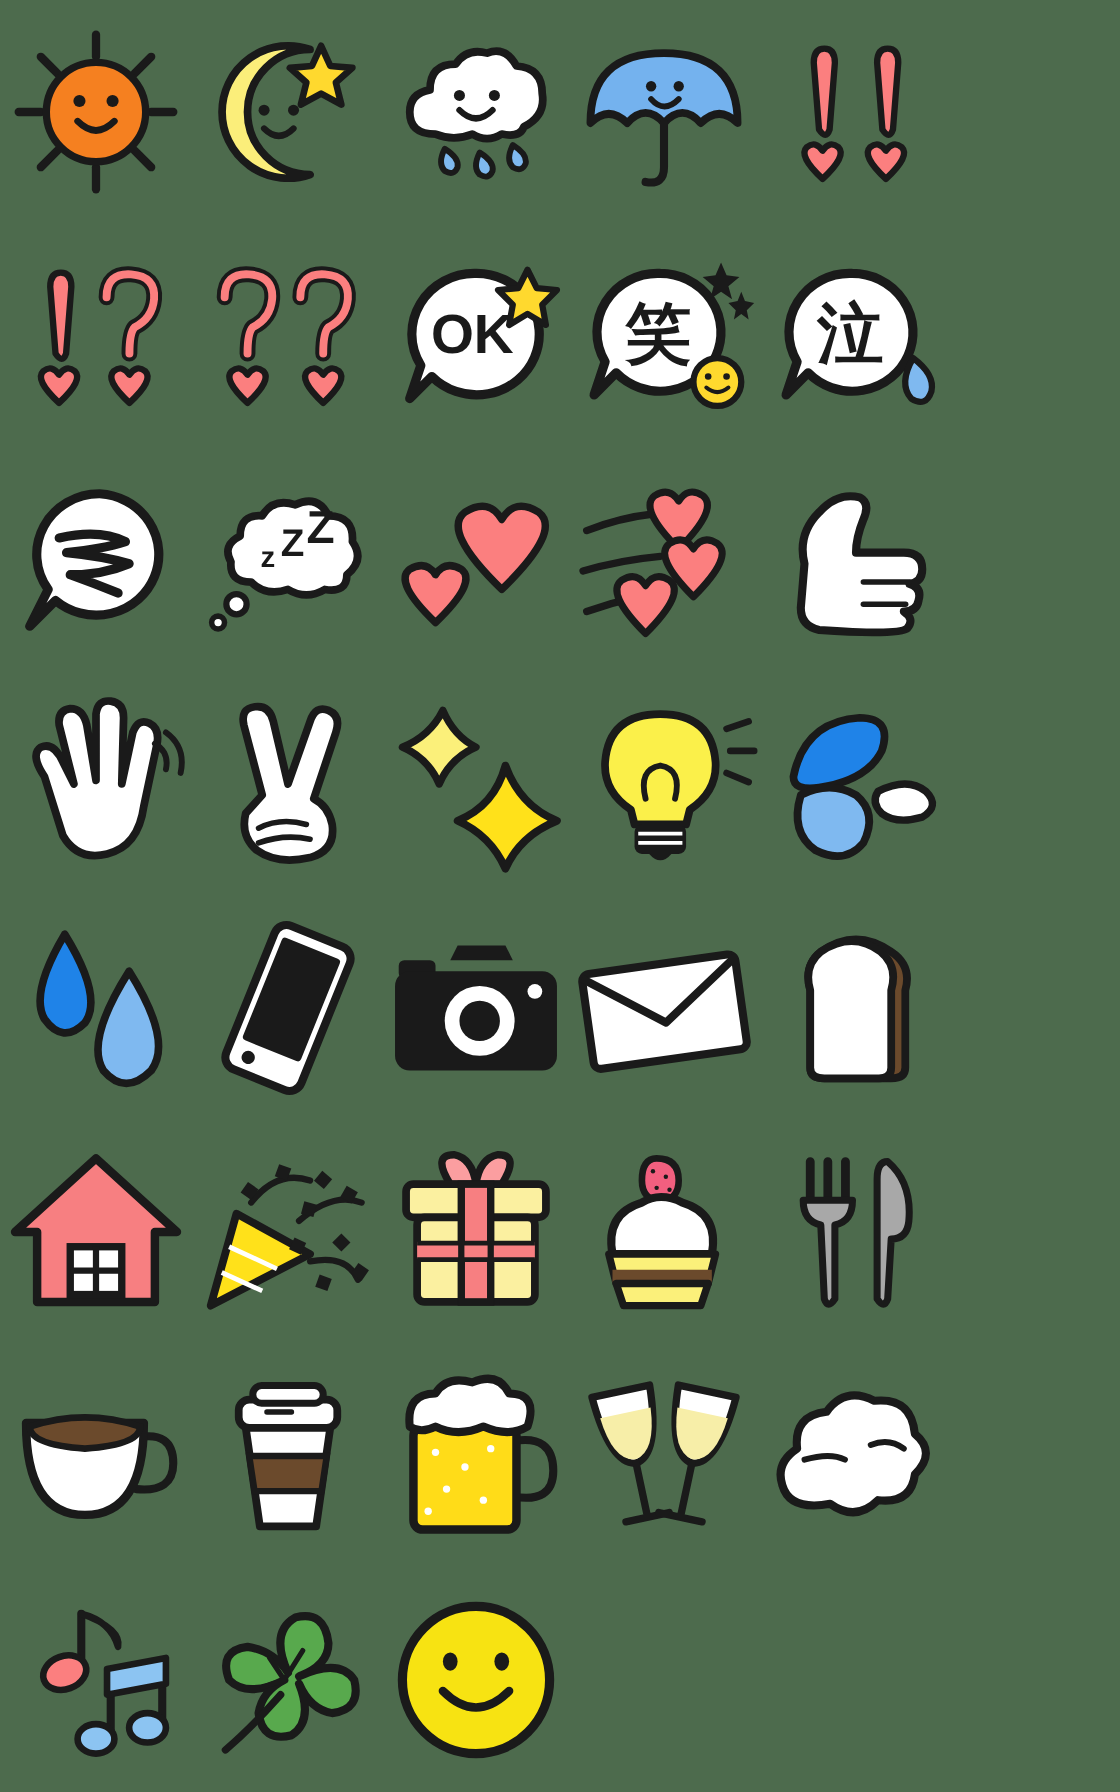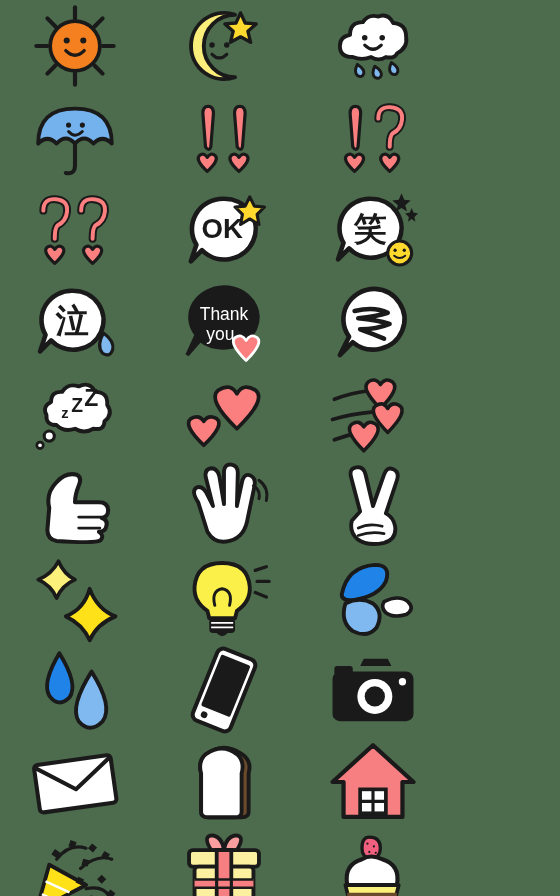--- a/index.html
+++ b/index.html
@@ -5,21 +5,21 @@
   * { box-sizing: border-box; margin: 0; padding: 0; }
   html, body {
     width: 560px; height: 896px;
     background: #4d6b4d;
     font-family: "Liberation Sans", sans-serif;
     overflow: hidden;
   }
   #sheet {
     width: 448px; height: 896px;
     display: grid;
-    grid-template-columns: repeat(3, 1fr);
+    grid-template-columns: repeat(5, 1fr);
     grid-template-rows: repeat(8, 1fr);
   }
   .cell {
     display: flex; align-items: center; justify-content: center;
     position: relative;
   }
   .cell svg { display: block; overflow: visible; }
 </style>
 </head>
 <body style="background: rgb(77, 107, 77);">
@@ -139,29 +139,20 @@
 
 <div class="cell">
 
   <svg width="92" height="92" viewBox="0 0 100 100">
     <path d="M48 16 A33 32 0 1 1 24 70 L12 82 L18 64 A33 32 0 0 1 48 16 Z" fill="#ffffff" stroke="#1a1a1a" stroke-width="5" stroke-linejoin="round"></path>
     <text x="47" y="61" font-family="'DejaVu Sans',sans-serif" font-size="36" font-weight="bold" fill="#1a1a1a" text-anchor="middle">泣</text>
     <path d="M81 62 Q73 76 80 84 Q88 89 91 80 Q93 71 81 62 Z" fill="#7fb9f0" stroke="#1a1a1a" stroke-width="3.4" stroke-linejoin="round"></path>
   </svg>
 </div>
 
-<div class="cell">
-
-  <svg width="96" height="92" viewBox="0 0 100 100">
-    <path d="M50 12 A38 33 0 1 1 24 70 L10 86 L20 64 A38 33 0 0 1 50 12 Z" fill="#1a1a1a" stroke="#1a1a1a" stroke-width="4"></path>
-    <text x="50" y="48" font-family="'Liberation Sans',sans-serif" font-size="19" fill="#ffffff" text-anchor="middle">Thank</text>
-    <text x="46" y="70" font-family="'Liberation Sans',sans-serif" font-size="19" fill="#ffffff" text-anchor="middle">you</text>
-    <path d="M74 70 Q69 62 62 67 Q55 73 74 92 Q93 73 86 67 Q79 62 74 70 Z" fill="#fb7f7f" stroke="#ffffff" stroke-width="3" stroke-linejoin="round"></path>
-  </svg>
-</div>
 
 
 <div class="cell">
 
   <svg width="92" height="92" viewBox="0 0 100 100">
     <path d="M52 14 A34 33 0 1 1 28 72 L14 86 L24 66 A34 33 0 0 1 52 14 Z" fill="#ffffff" stroke="#1a1a1a" stroke-width="5" stroke-linejoin="round"></path>
     <path d="M30 38 Q52 33 66 40 Q54 44 34 46 Q54 48 68 52 Q54 58 36 58 Q50 63 62 68" stroke="#1a1a1a" stroke-width="5" fill="none" stroke-linecap="round" stroke-linejoin="round"></path>
   </svg>
 </div>
 

